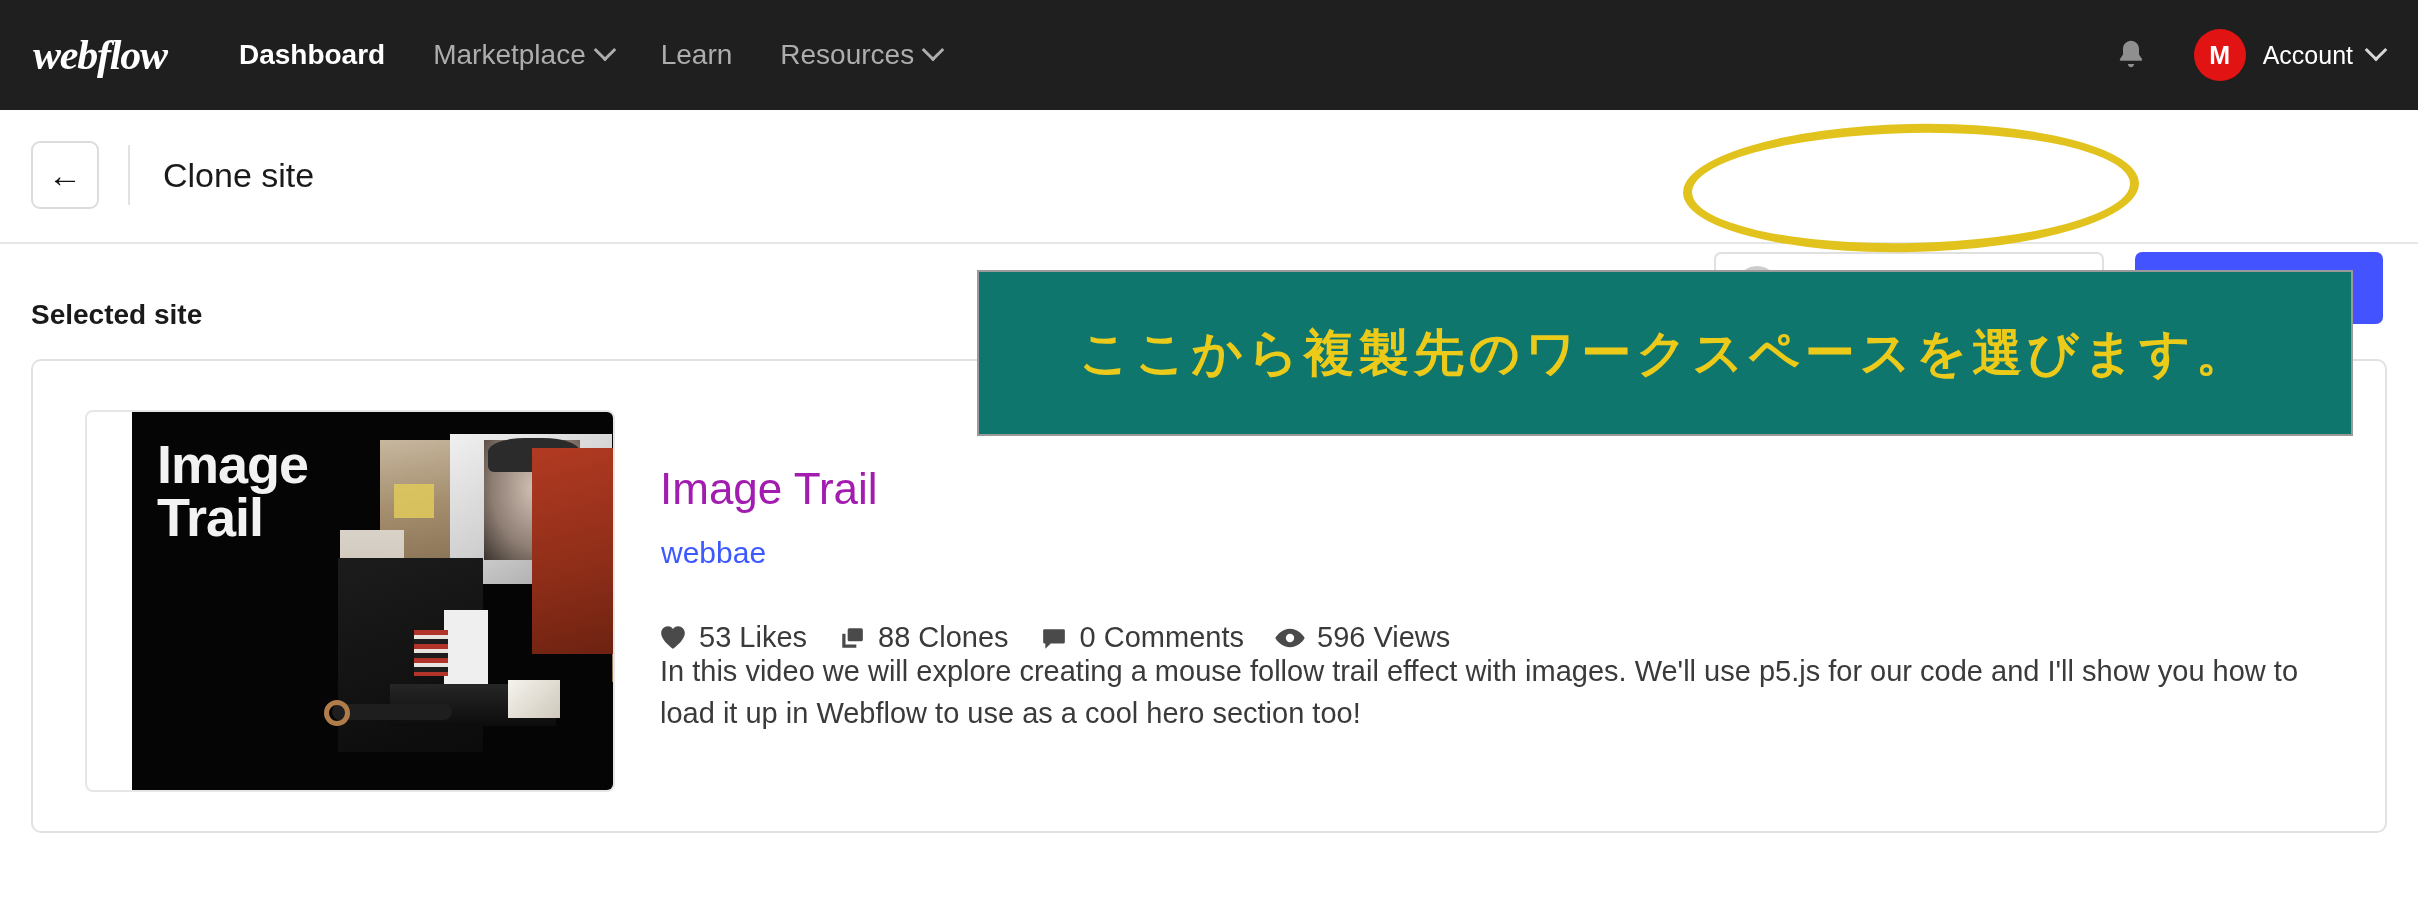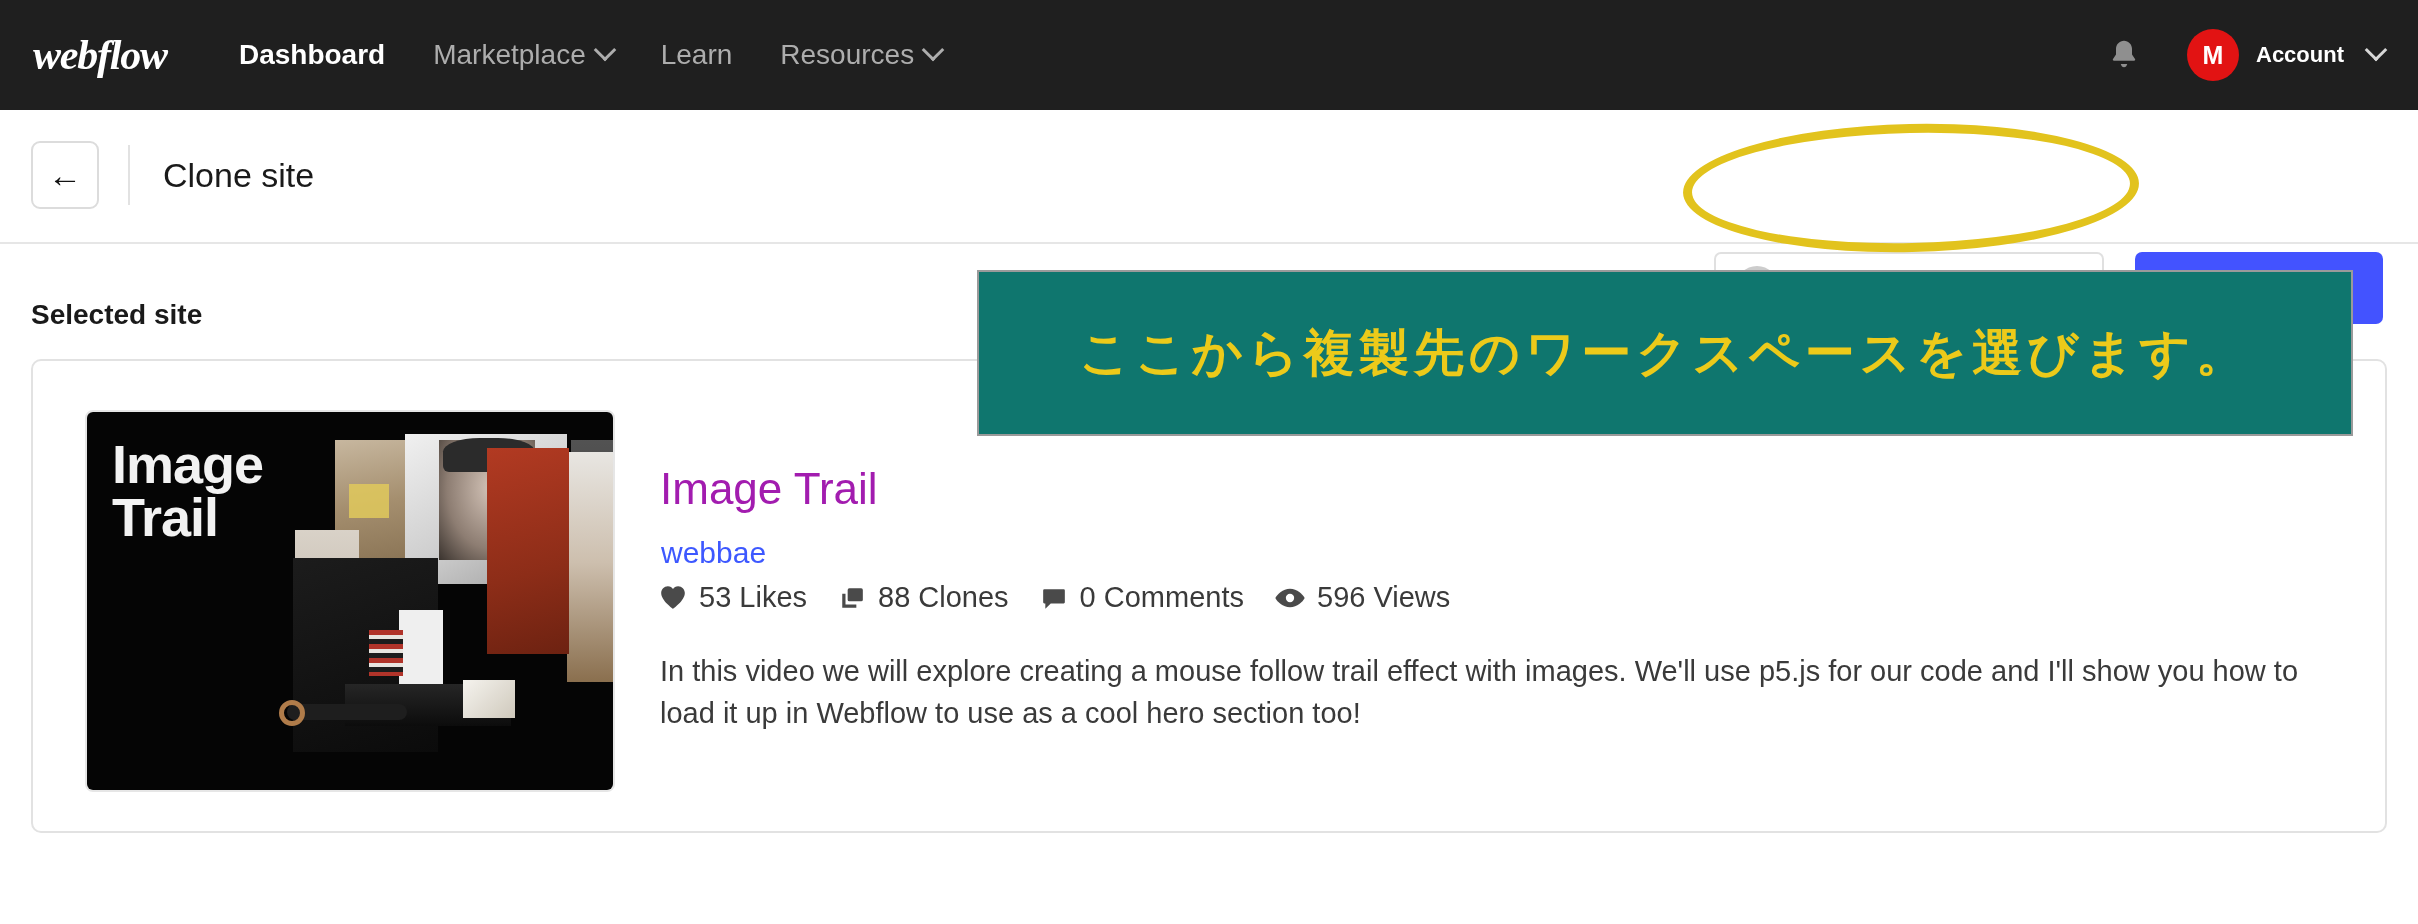--- a/index.html
+++ b/index.html
@@ -56,22 +56,22 @@
   .bell-wrap { padding: 12px; cursor: pointer; margin-right: 36px; }
   .bell { display:block; }
   .avatar {
     width: 52px; height: 52px; border-radius: 50%;
     background: #e21313;
     color: #fff; font-size: 25px; font-weight: 700;
     display: flex; align-items: center; justify-content: center;
     margin-right: 17px;
   }
   .account-label {
-    color: #ffffff; font-size: 22px; font-weight: 700;
-    margin-right: 24px; white-space: nowrap;
+    color: #ffffff; font-size: 25px; font-weight: 400;
+    margin-right: 15px; white-space: nowrap;
   }
   .caret-white {
     display: inline-block; width: 16px; height: 16px;
     border-right: 3px solid #d7d7d7;
     border-bottom: 3px solid #d7d7d7;
     transform: translateY(-5px) rotate(45deg);
   }
 
   
   .subheader {
@@ -160,20 +160,21 @@
     background: #ffffff;
     border: 2px solid #e6e6e6;
     border-radius: 8px;
     overflow: hidden;
   }
   .thumb-img {
     position: relative;
     width: 526px; height: 432px;
     background: #050505;
     overflow: hidden;
+    margin-left: 45px;
   }
   .thumb-title {
     position: absolute; left: 25px; top: 26px;
     color: #f2f2f2;
     font-size: 54px; font-weight: 700;
     line-height: 0.98;
     letter-spacing: -1px;
     z-index: 5;
   }
   
@@ -252,21 +253,21 @@
   }
   .site-author {
     position: absolute; left: 661px; top: 536px;
     font-size: 30px; color: #3d58ff; cursor: pointer;
   }
   .stats {
     position: absolute; left: 659px; top: 581px;
     display: flex; align-items: center; gap: 31px;
     font-size: 29px; color: #3a3a3a;
   }
-  .stat { display:flex; align-items:center; gap: 12px; white-space: nowrap; }
+  .stat { display:flex; align-items:center; gap: 12px; white-space: nowrap; margin-top: 40px; }
   .site-desc {
     position: absolute; left: 660px; top: 650px;
     width: 1680px;
     font-size: 29px; color: #3a3a3a; line-height: 1.45;
   }
 
   
   .anno-ellipse {
     position: absolute; left: 1683px; top: 124px;
     width: 456px; height: 128px;

